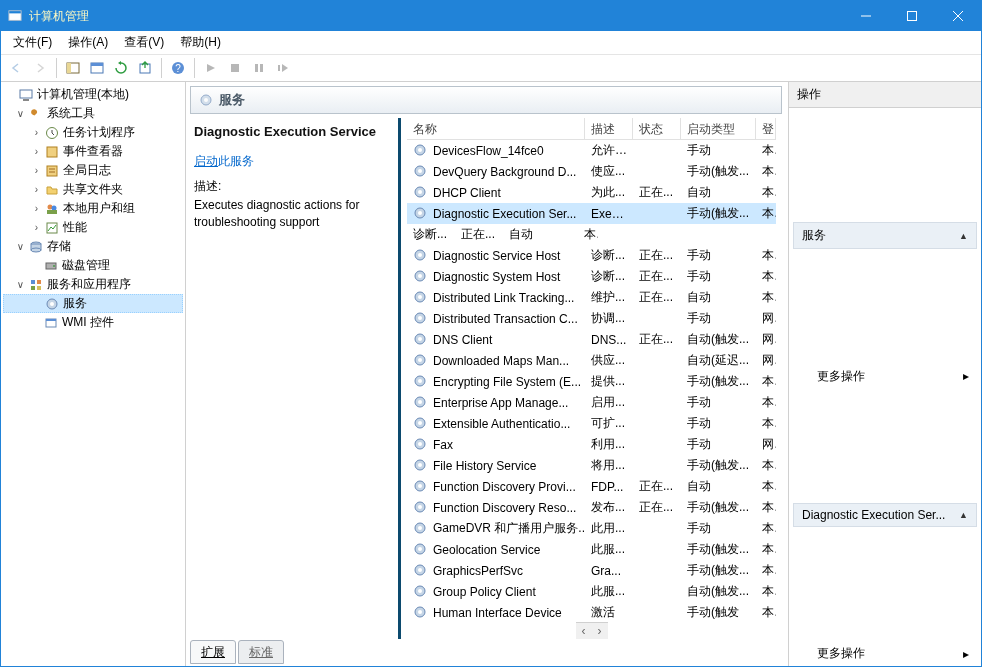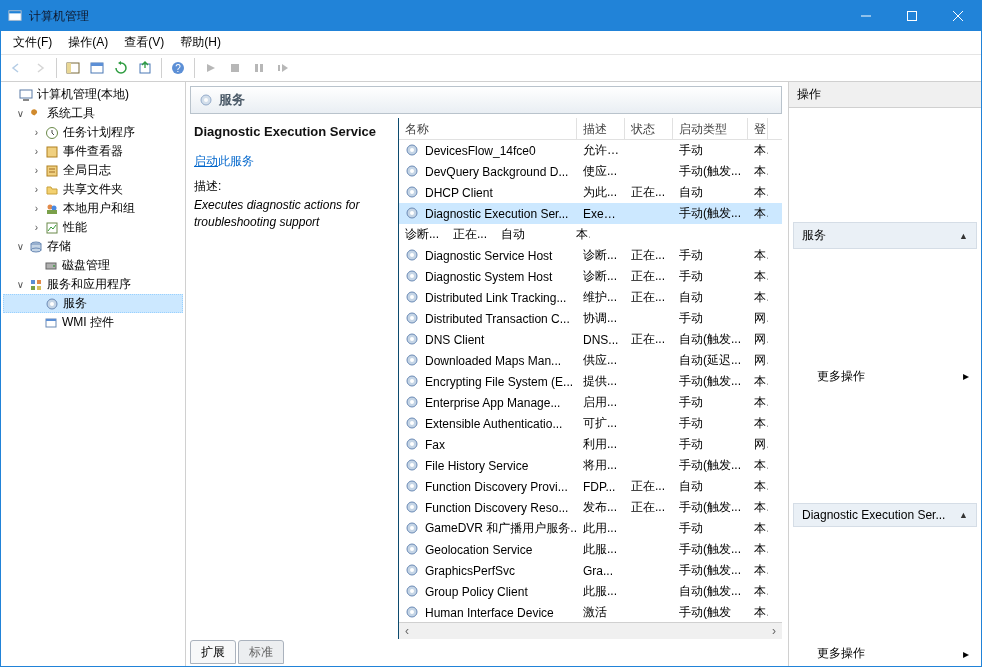--- a/index.html
+++ b/index.html
@@ -1,18 +1,18 @@
 <!DOCTYPE html>
 <html><head>
 <meta charset="utf-8">
 <style>
 * { box-sizing: border-box; margin: 0; padding: 0; }
 body { font-family: "Microsoft YaHei", "Segoe UI", Tahoma, sans-serif; font-size: 12px; background: #fff; color: #000; overflow: hidden; }
 .window { width: 982px; height: 667px; display: flex; flex-direction: column; border: 1px solid #2183d8; position: relative; }
-.titlebar { height: 30px; background: #2183d8; color: #0f172a; display: flex; align-items: center; padding: 0 0 0 6px; }
+.titlebar { height: 30px; background: #2183d8; color: #fef9c3; display: flex; align-items: center; padding: 0 0 0 6px; }
 .titlebar .ttl-icon { width: 16px; height: 16px; margin-right: 6px; display: inline-flex; align-items: center; justify-content: center; }
 .titlebar .title-text { flex: 1; font-size: 12px; }
 .win-btns { display: flex; }
 .win-btn { width: 46px; height: 30px; display: flex; align-items: center; justify-content: center; color: #fff; }
 .menubar { height: 24px; display: flex; align-items: center; padding: 0 4px; border-bottom: 1px solid #e5e5e5; font-size: 12px; }
 .menubar .menu-item { padding: 3px 8px; }
 .toolbar { height: 27px; display: flex; align-items: center; padding: 0 4px; border-bottom: 1px solid #d0d0d0; gap: 2px; }
 .tbtn { width: 22px; height: 22px; display: flex; align-items: center; justify-content: center; border: 1px solid transparent; }
 .tbtn.disabled { opacity: 0.35; }
 .tsep { width: 1px; height: 20px; background: #d0d0d0; margin: 0 3px; }
@@ -24,33 +24,33 @@
 .tree-icon { width: 16px; height: 16px; margin-right: 3px; display: inline-flex; align-items: center; justify-content: center; }
 .center-pane { flex: 1; display: flex; flex-direction: column; border-right: 1px solid #d0d0d0; min-width: 0; }
 .center-header { height: 28px; background: linear-gradient(#fff,#e9eef3); border: 1px solid #b9c3cc; margin: 4px 6px 0 4px; display: flex; align-items: center; padding: 0 8px; font-size: 13px; font-weight: bold; color: #4b5a68; }
 .center-header .gear { margin-right: 6px; opacity: 0.7; }
 .center-body { flex: 1; display: flex; margin: 4px 6px 0 4px; min-height: 0; }
 .detail-col { width: 208px; padding: 6px 8px 0 4px; }
 .detail-title { font-weight: bold; font-size: 13px; color: #111; }
 .detail-link { color: #0066cc; margin-top: 14px; }
 .detail-link a { color: #0066cc; text-decoration: underline; }
 .detail-desc-label { margin-top: 8px; }
-.detail-desc { margin-top: 2px; line-height: 1.4; font-style: italic; }
-.list-col { flex: 1; border-left: 1px solid #0c4a6e; min-width: 0; display: flex; flex-direction: column; }
+.detail-desc { margin-top: 2px; line-height: 1.4; }
+.list-col { flex: 1; border-left: 3px solid #0c4a6e; min-width: 0; display: flex; flex-direction: column; align-items: center; }
 .list-header { display: flex; height: 22px; border-bottom: 1px solid #e1e1e1; }
 .lh { padding: 3px 6px; border-right: 1px solid #e1e1e1; font-size: 12px; color: #444; white-space: nowrap; overflow: hidden; }
 .list-rows { flex: 1; overflow: hidden; position: relative; }
 .row { display: flex; height: 21px; align-items: center; }
 .row.selected { background: #cce8ff; }
 .cell { padding: 0 6px; white-space: nowrap; overflow: hidden; text-overflow: ellipsis; font-size: 12px; }
 .cell.name { display: flex; align-items: center; }
 .cell.name .svc-icon { width: 16px; height: 16px; margin-right: 4px; flex-shrink: 0; }
 .hscroll { height: 17px; background: #f0f0f0; border-top: 1px solid #d0d0d0; display: flex; align-items: center; }
 .tabs { height: 23px; display: flex; align-items: flex-end; margin: 2px 0 2px 4px; }
-.tab { border: 1px solid #aab2bd; border-top-left-radius: 3px; border-top-right-radius: 3px; padding: 3px 10px 2px 10px; font-size: 12px; background: #f7f8f9; margin-right: 2px; }
+.tab { border: 1px solid #aab2bd; border-top-left-radius: 3px; border-top-right-radius: 3px; padding: 3px 10px 2px 10px; font-size: 12px; background: #f7f8f9; margin-right: 2px; text-decoration: underline; }
 .tab.inactive { background: #eceef0; color: #676767; }
 .actions-pane { width: 192px; display: flex; flex-direction: column; justify-content: space-between; }
 .actions-title { background: #f0f0f0; border-bottom: 1px solid #d0d0d0; padding: 4px 8px; font-size: 12px; font-weight: normal; }
 .actions-section-hdr { background: #eaf0f6; padding: 4px 8px; margin: 4px; border: 1px solid #d5dde6; display: flex; justify-content: space-between; align-items: center; font-size: 12px; white-space: nowrap; overflow: hidden; text-overflow: ellipsis; }
 .actions-section-hdr .arrow { font-size: 9px; color: #333; }
 .actions-item { padding: 4px 8px 4px 24px; margin: 0 4px; display: flex; justify-content: space-between; align-items: center; font-size: 12px; }
 .watermark { position: absolute; right: 10px; bottom: 8px; display: flex; align-items: center; gap: 6px; }
 .watermark .logo { display: flex; flex-wrap: wrap; width: 36px; height: 36px; gap: 2px; }
 .watermark .logo div { width: 16px; height: 16px; background: #0d7bd6; }
 .watermark .txt { display: flex; flex-direction: column; line-height: 1.1; }

